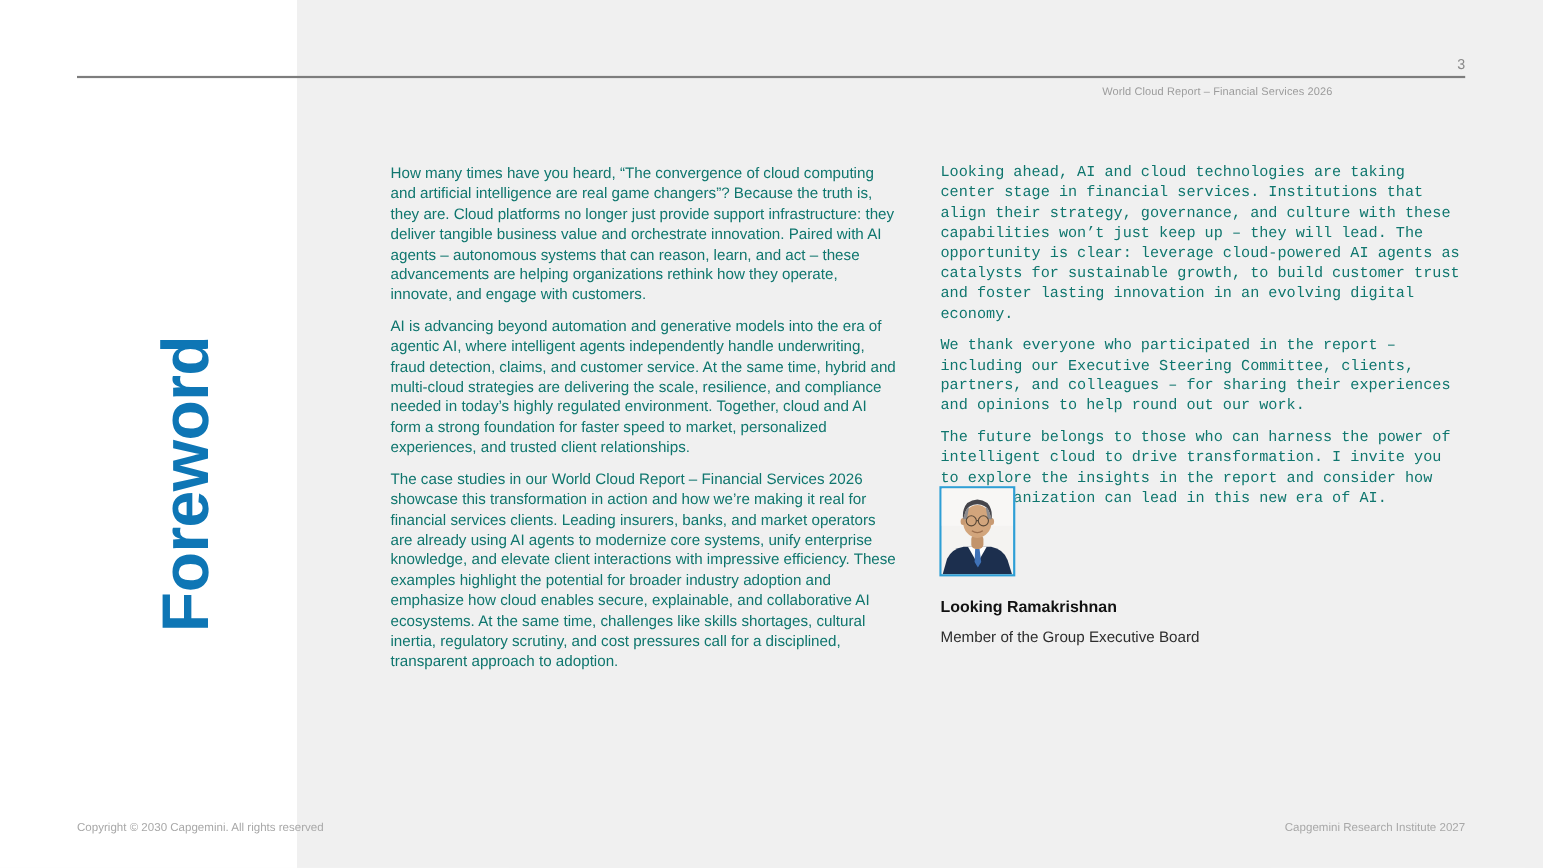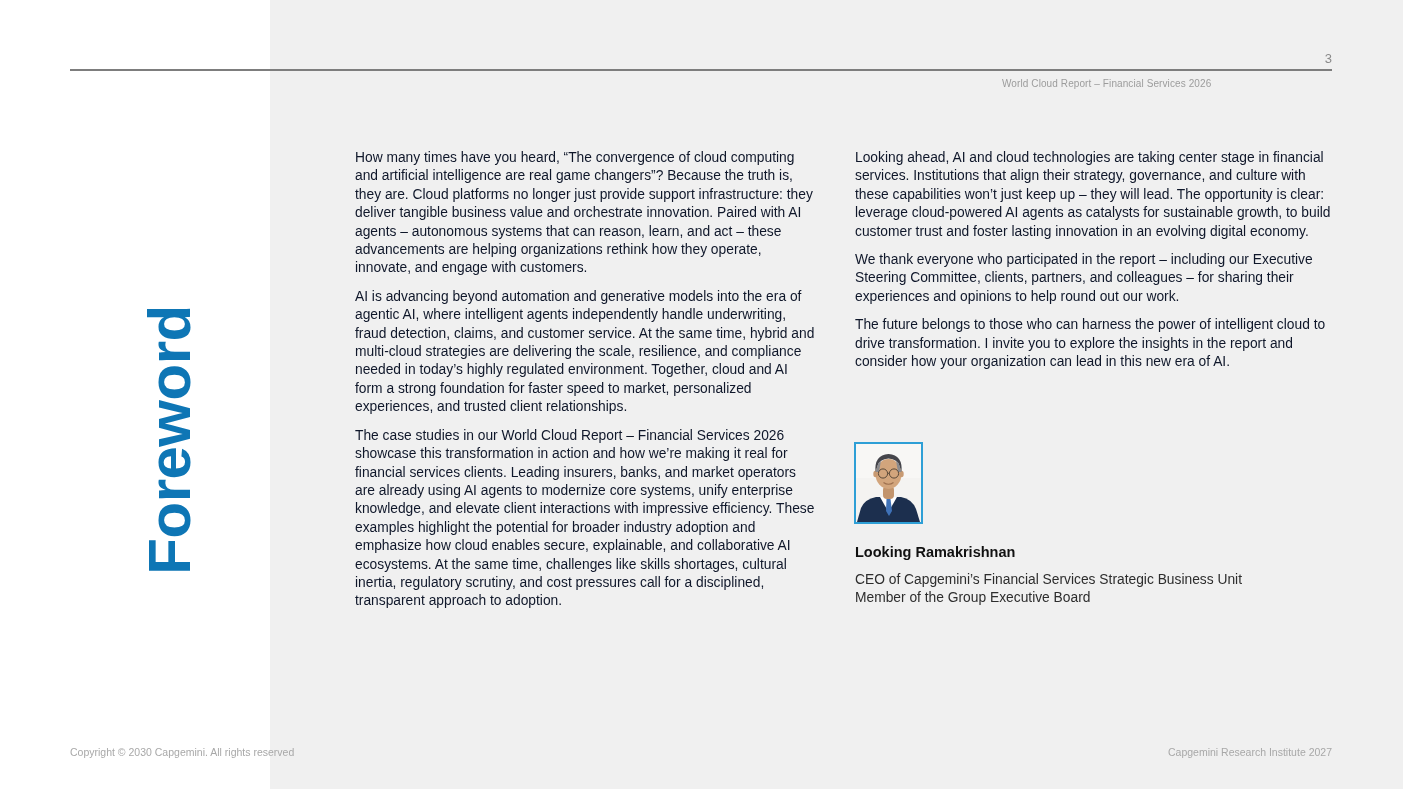--- a/index.html
+++ b/index.html
@@ -36,25 +36,25 @@
   .section-title {
     position: absolute; left: 169px; top: 440px;
     transform: translate(-50%, -50%) rotate(-90deg);
     white-space: nowrap;
     font-size: 60px; font-weight: 700;
     letter-spacing: -0.5px;
     color: #0e76b5;
   }
 
   .col-left  { position: absolute; left: 355px; top: 149px; width: 462px; }
-  .col-right { position: absolute; left: 855px; top: 149px; width: 480px; }
+  .col-right { position: absolute; left: 855px; top: 149px; width: 480px; font-family: Liberation Mono, monospace; }
   .body-text {
     margin: 0 0 10px 0;
     font-size: 13.8px; line-height: 18.4px;
-    color: #0f172a;
+    color: #0f766e;
   }
 
   .author-photo {
     position: absolute; left: 854px; top: 442px;
     width: 65px; height: 78px;
     border: 2px solid #2e9fd6;
     background: #f3f2f0;
   }
   .author-photo svg { display: block; width: 65px; height: 78px; }
   .author-name {
@@ -120,20 +120,19 @@
           <circle cx="38" cy="29.5" r="4.6"></circle>
           <path d="M31.6,29.3 L33.4,29.3"></path>
         </g>
         <path d="M27.5,38.5 Q32.5,42 37.5,38.5" stroke="#9c6f4e" stroke-width="1.2" fill="none"></path>
       </svg>
     </span>
   </div>
 
   <div class="author-name">Looking Ramakrishnan</div>
   <div class="author-title">
-    <div>CEO of Capgemini’s Financial Services Strategic Business Unit</div>
     <div>Member of the Group Executive Board</div>
   </div>
 
   <div class="footer-left">Copyright © 2030 Capgemini. All rights reserved</div>
   <div class="footer-right">Capgemini Research Institute 2027</div>
 
 </div>
 
 </body></html>

